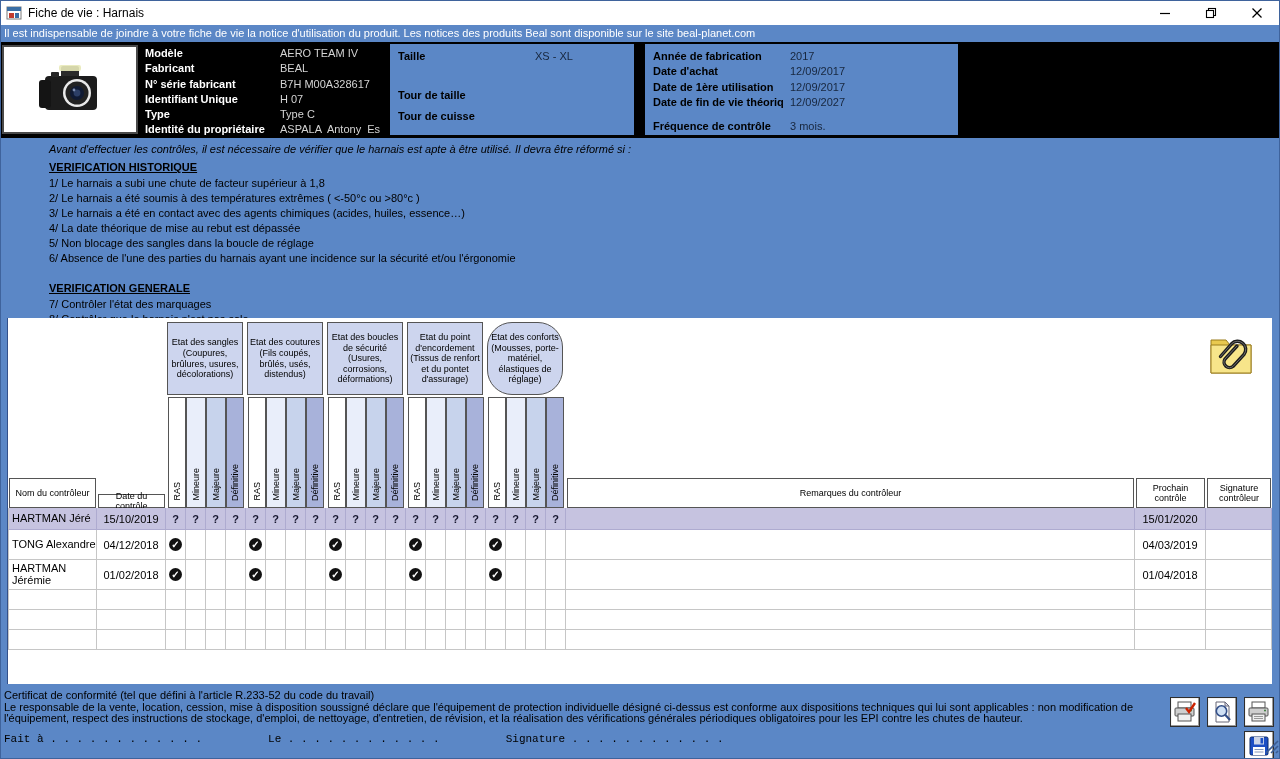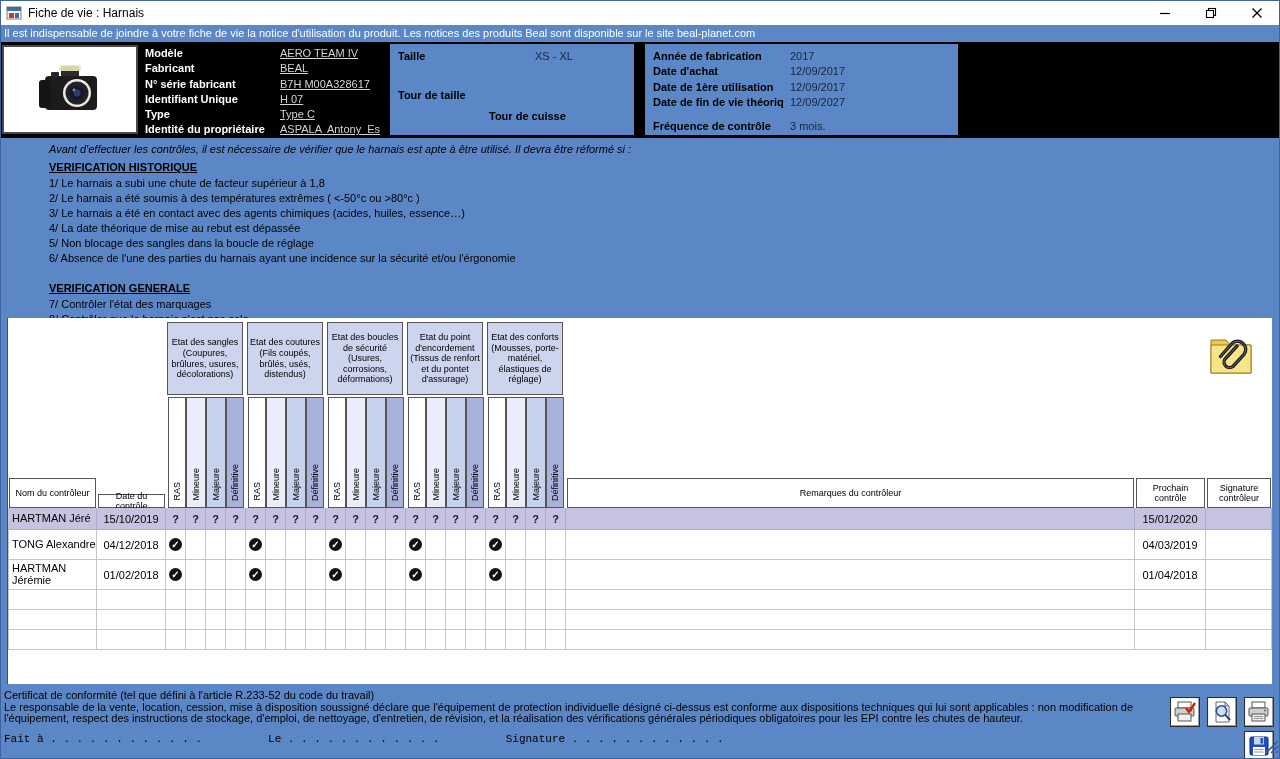--- a/index.html
+++ b/index.html
@@ -19,21 +19,21 @@
 
   
   .notice{position:absolute;left:0;top:25px;width:1280px;height:17px;background:#5b87c6;color:#fff;font-size:11px;line-height:17px;padding-left:4px;box-sizing:border-box;}
 
   
   .infoband{position:absolute;left:0;top:42px;width:1280px;height:96px;background:#000;}
   .photo-box{position:absolute;left:2px;top:3px;width:136px;height:89px;background:#fff;border:2px solid #4a4a4a;box-sizing:border-box;display:flex;align-items:center;justify-content:center;}
   .info-left{position:absolute;left:145px;top:4px;width:245px;}
   .info-row{display:flex;font-size:11px;line-height:15.3px;}
   .info-left .lbl{color:#fff;font-weight:bold;width:135px;flex:none;}
-  .info-left .val{color:#d4d4d4;white-space:pre;text-decoration:underline;}
+  .info-left .val{color:#d4d4d4;white-space:pre;}
   .blue-block{position:absolute;top:2px;height:91px;background:#5b87c6;box-sizing:border-box;padding:5px 8px;}
   .info-mid{left:390px;width:244px;}
   .info-right{left:645px;width:313px;}
   .blue-block .info-row .lbl{color:#000;font-weight:bold;width:137px;flex:none;}
   .blue-block .info-row .val{color:#17263d;white-space:pre;}
   .row-gap{height:24px;}
   .row-gap2{height:9px;}
 
   
   .verif{position:absolute;left:0;top:138px;width:1280px;height:180px;background:#5b87c6;color:#000;font-size:11px;padding:4px 0 0 4px;box-sizing:border-box;margin-left:45px;}
@@ -163,21 +163,21 @@
   <div class="blue-block info-mid">
     <div class="info-row">
         <span class="lbl">Taille</span>
         <span class="val">XS - XL</span>
       </div>
     <div class="row-gap"></div>
     <div class="info-row">
         <span class="lbl">Tour de taille</span>
         <span class="val"></span>
       </div>
-    <div class="info-row" style="margin-top:5px;justify-content:flex-end;">
+    <div class="info-row" style="margin-top:5px;">
         <span class="lbl">Tour de cuisse</span>
         <span class="val"></span>
       </div>
   </div>
   <div class="blue-block info-right">
     <div>
         <div class="info-row">
           <span class="lbl">Année de fabrication</span>
           <span class="val">2017</span>
         </div>
@@ -237,21 +237,21 @@
     <div class="hcell h-name">Nom du contrôleur</div>
     <div class="hcell h-date">Date du contrôle</div>
     <div class="hcell h-remarks">Remarques du contrôleur</div>
     <div class="hcell h-next">Prochain contrôle</div>
     <div class="hcell h-sig">Signature contrôleur</div>
     <div class="table-footer"></div>
   <div class="group-cell" style="grid-area: 1 / 3 / auto / span 4;">Etat des sangles (Coupures, brûlures, usures, décolorations)</div>
       <div class="group-cell" style="grid-area: 1 / 11 / auto / span 4;">Etat des boucles de sécurité (Usures, corrosions, déformations)</div>
       <div class="group-cell" style="grid-area: 1 / 7 / auto / span 4;">Etat des coutures (Fils coupés, brûlés, usés, distendus)</div>
       <div class="group-cell" style="grid-area: 1 / 15 / auto / span 4;">Etat du point d'encordement (Tissus de renfort et du pontet d'assurage)</div>
-      <div class="group-cell" style="grid-area: 1 / 19 / auto / span 4;">Etat des conforts (Mousses, porte-matériel, élastiques de réglage)</div>
+      <div class="group-cell" style="grid-area: 1 / 19 / auto / span 4; border-radius: 25px;">Etat des conforts (Mousses, porte-matériel, élastiques de réglage)</div>
       <div class="sev-cell s0 gstart" style="grid-area: 2 / 3 / span 2;">
         <span>RAS</span>
       </div>
       <div class="sev-cell s1" style="grid-area: 2 / 4 / span 2;">
         <span>Mineure</span>
       </div>
       <div class="sev-cell s2" style="grid-area: 2 / 5 / span 2;">
         <span>Majeure</span>
       </div>
       <div class="sev-cell s3 gend" style="grid-area: 2 / 6 / span 2;">

